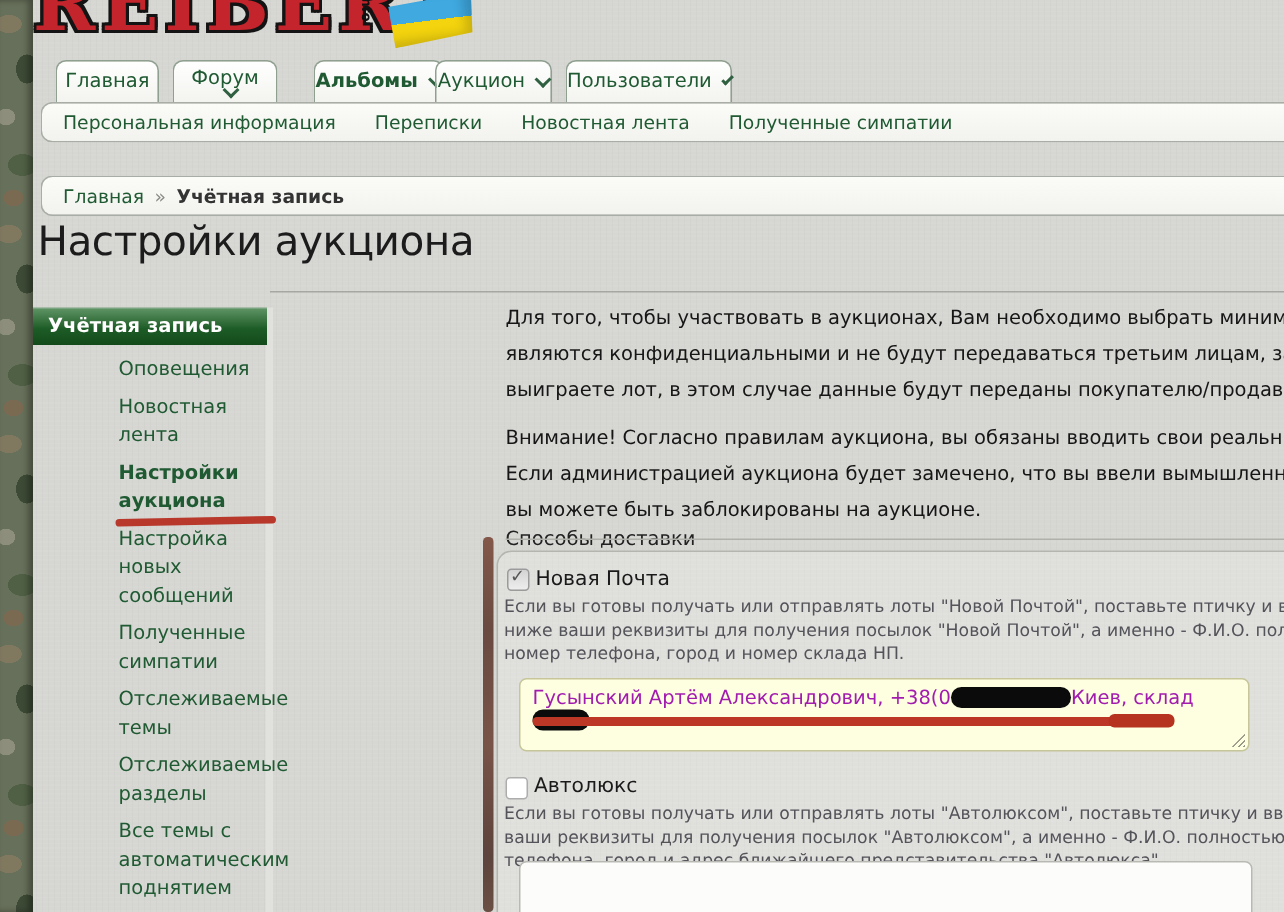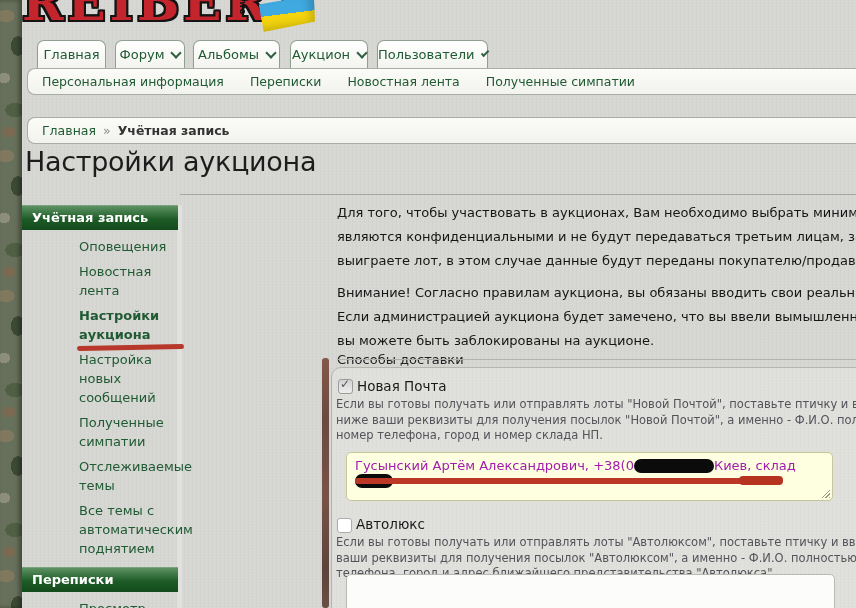--- a/index.html
+++ b/index.html
@@ -98,25 +98,25 @@
 
   <div class="logo">
     <span class="logo-text">REIBERT</span>
     <span class="logo-suffix">info</span>
     <span class="flag"></span>
   </div>
 
   <div class="tab" style="left:37px;width:67px;">
     <span>Главная</span>
   </div>
-  <div class="tab" style="left:115px;width:68px;">
+  <div class="tab" style="left:115px;width:68px;flex-direction:column;">
     <span>Форум</span>
     <span class="chev"></span>
   </div>
-  <div class="tab" style="left:193px;width:85px;">
+  <div class="tab" style="left:209px;width:85px;font-weight:bold;">
     <span>Альбомы</span>
     <span class="chev"></span>
   </div>
   <div class="tab" style="left:290px;width:76px;">
     <span>Аукцион</span>
     <span class="chev"></span>
   </div>
   <div class="tab" style="left:377px;width:109px;">
     <span>Пользователи</span>
     <span class="chev"></span>
@@ -144,20 +144,21 @@
     <div class="sb-list">
       <div class="sb-item">Оповещения</div>
       <div class="sb-item">Новостная лента</div>
       <div class="sb-item active">
         <span>Настройки аукциона</span>
         <span class="sb-underline"></span>
       </div>
       <div class="sb-item">Настройка новых сообщений</div>
       <div class="sb-item">Полученные симпатии</div>
       <div class="sb-item">Отслеживаемые темы</div>
+      <div class="sb-item">Отслеживаемые разделы</div>
       <div class="sb-item">Все темы с автоматическим поднятием</div>
     </div>
     <div class="sb-header">Переписки</div>
     <div class="sb-list">
       <div class="sb-item">Просмотр переписки</div>
     </div>
   </div>
 
   <div class="intro">
     <div>Для того, чтобы участвовать в аукционах, Вам необходимо выбрать минимум один вариант</div>

